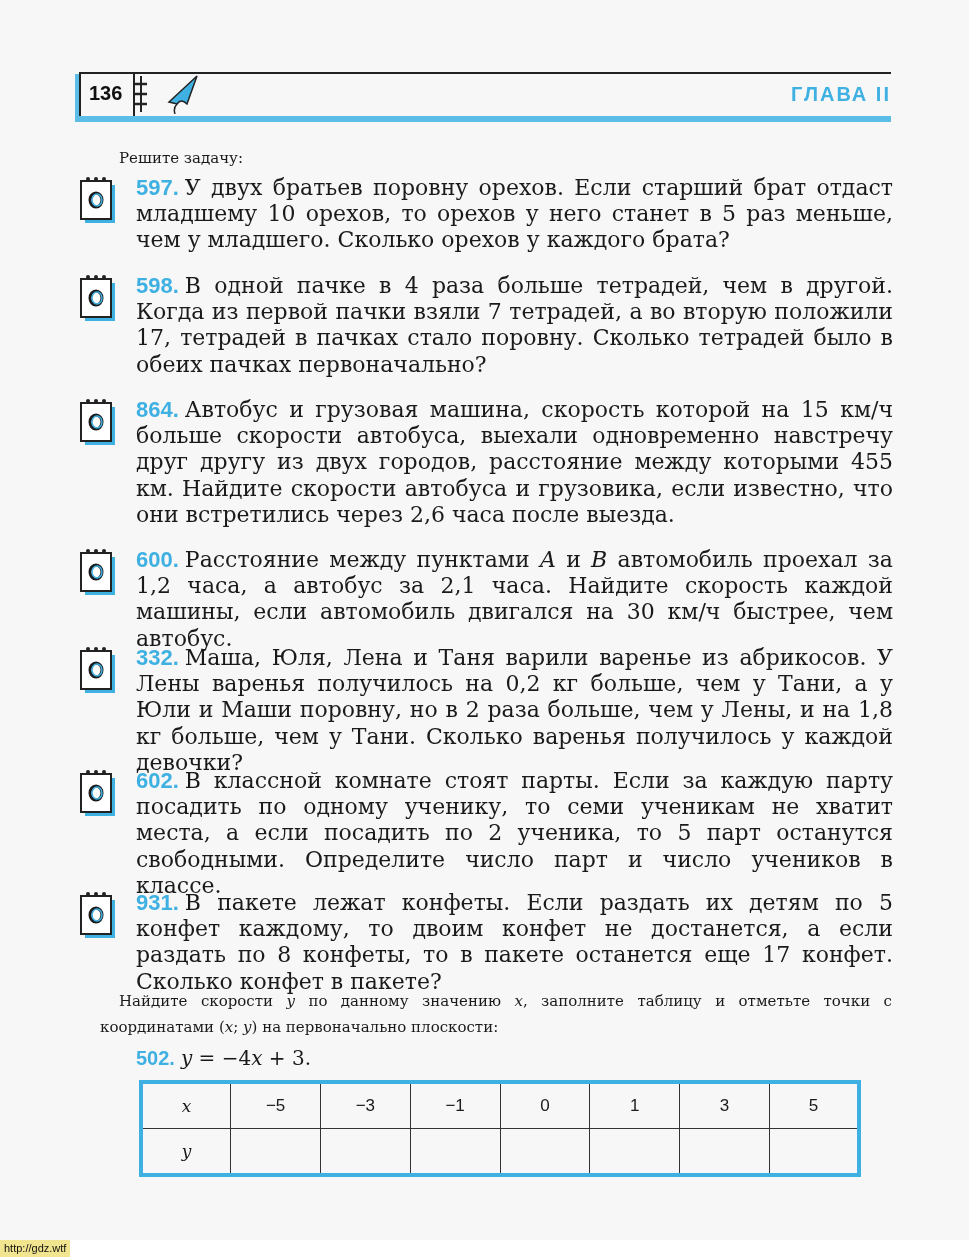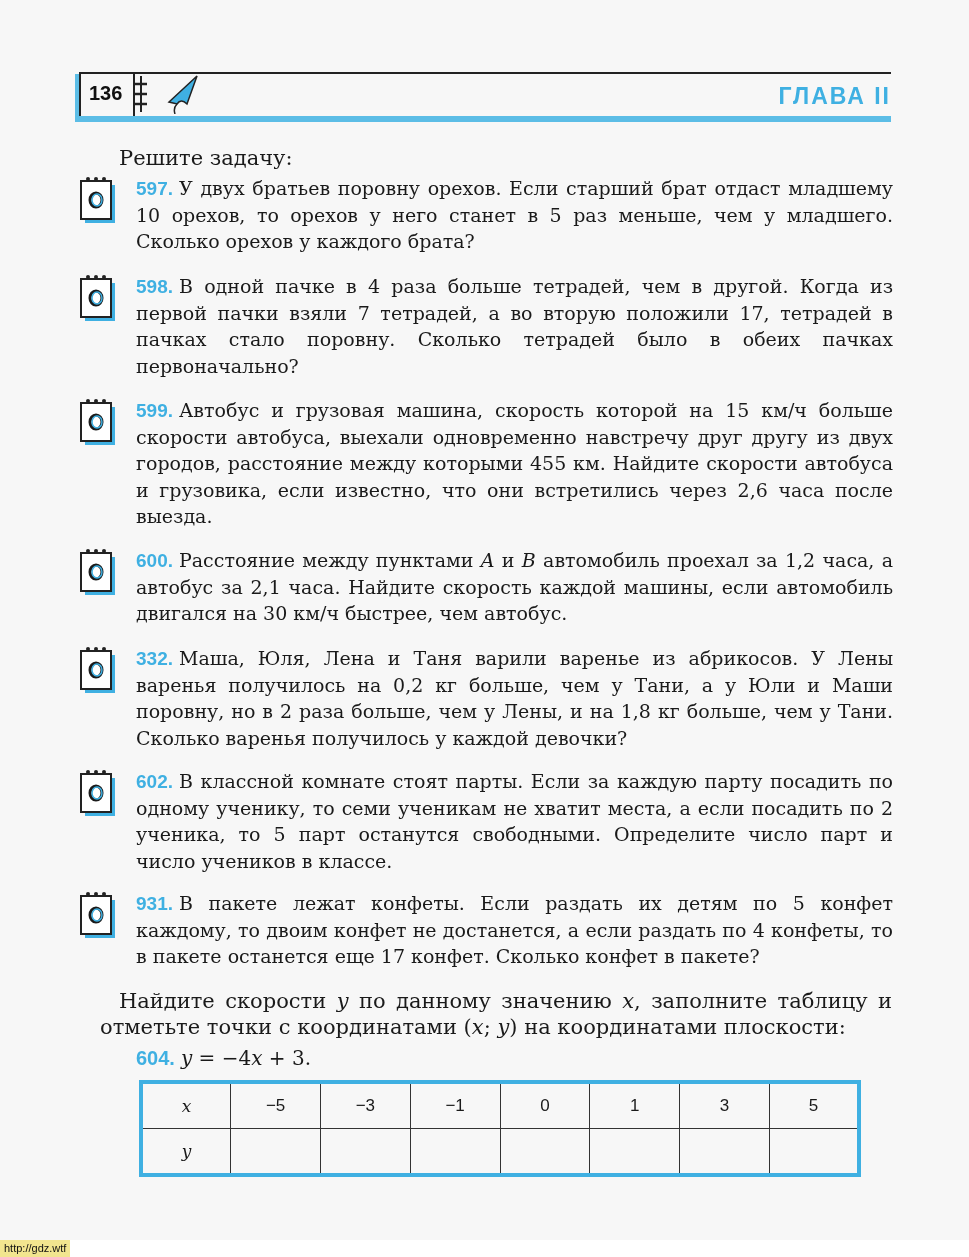--- a/index.html
+++ b/index.html
@@ -33,35 +33,35 @@
   .page-num {
     position: absolute; left: 8px; top: 8px;
     font-family: "Liberation Sans", sans-serif; font-weight: bold; font-size: 20px; color: #111;
   }
   .spiral {
     position: absolute; left: 56px; top: 2px; width: 12px; height: 36px;
   }
   .corner-icon { position: absolute; left: 84px; top: 0px; width: 40px; height: 40px; }
   .chapter {
     position: absolute; right: 0; top: 9px;
-    font-family: "Liberation Sans", sans-serif; font-weight: bold; font-size: 23px;
+    font-family: "Liberation Sans", sans-serif; font-weight: bold; font-size: 20px;
     letter-spacing: 2px; color: #3fb0e2;
   }
   .intro {
-    position: absolute; left: 119px; font-size: 21px; line-height: 26px;
+    position: absolute; left: 119px; font-size: 15px; line-height: 26px;
   }
   .task {
     position: absolute; left: 79px; width: 815px;
   }
   .task-icon {
     position: absolute; left: 0; top: 0; width: 40px; height: 52px;
   }
   .task-text {
     position: absolute; left: 57px; width: 757px;
-    font-size: 19px; line-height: 26.2px; text-align: justify;
+    font-size: 22px; line-height: 26.2px; text-align: justify;
   }
   .task-num {
     font-family: "Liberation Sans", sans-serif; font-weight: bold; color: #3fb0e2;
     margin-right: 6px;
   }
   .task-text .it { font-style: italic; }
   .eq-line {
     position: absolute; left: 136px; top: 1046px; font-size: 20px;
   }
   .eq-line .task-num { font-size: 20px; }
@@ -141,21 +141,21 @@
     <svg class="task-icon" viewBox="0 0 40 52">
       <rect x="6" y="10" width="30" height="38" fill="#3fb0e2"></rect>
       <rect x="2" y="6" width="30" height="38" fill="#fff" stroke="#222" stroke-width="2"></rect>
       <circle cx="9" cy="4" r="2" fill="#222"></circle>
         <circle cx="17" cy="4" r="2" fill="#222"></circle>
         <circle cx="25" cy="4" r="2" fill="#222"></circle>
       <ellipse cx="17" cy="25" rx="6" ry="7" fill="none" stroke="#1a1a1a" stroke-width="3"></ellipse>
       <ellipse cx="18" cy="25" rx="5" ry="6" fill="none" stroke="#3fb0e2" stroke-width="1.5"></ellipse>
     </svg>
     <div class="task-text" style="top:0;">
-      <span class="task-num">599.</span><span>Автобус и грузовая машина, скорость которой на 15 км/ч больше скорости автобуса, выехали одновременно навстречу друг другу из двух городов, расстояние между которыми 455 км. Найдите скорости автобуса и грузовика, если известно, что они встретились через 2,6 часа после выезда.</span>
+      <span class="task-num">864.</span><span>Автобус и грузовая машина, скорость которой на 15 км/ч больше скорости автобуса, выехали одновременно навстречу друг другу из двух городов, расстояние между которыми 455 км. Найдите скорости автобуса и грузовика, если известно, что они встретились через 2,6 часа после выезда.</span>
     </div>
   </div>
 
   <div class="task" style="top:547px;">
     <svg class="task-icon" viewBox="0 0 40 52">
       <rect x="6" y="10" width="30" height="38" fill="#3fb0e2"></rect>
       <rect x="2" y="6" width="30" height="38" fill="#fff" stroke="#222" stroke-width="2"></rect>
       <circle cx="9" cy="4" r="2" fill="#222"></circle>
         <circle cx="17" cy="4" r="2" fill="#222"></circle>
         <circle cx="25" cy="4" r="2" fill="#222"></circle>
@@ -201,30 +201,30 @@
     <svg class="task-icon" viewBox="0 0 40 52">
       <rect x="6" y="10" width="30" height="38" fill="#3fb0e2"></rect>
       <rect x="2" y="6" width="30" height="38" fill="#fff" stroke="#222" stroke-width="2"></rect>
       <circle cx="9" cy="4" r="2" fill="#222"></circle>
         <circle cx="17" cy="4" r="2" fill="#222"></circle>
         <circle cx="25" cy="4" r="2" fill="#222"></circle>
       <ellipse cx="17" cy="25" rx="6" ry="7" fill="none" stroke="#1a1a1a" stroke-width="3"></ellipse>
       <ellipse cx="18" cy="25" rx="5" ry="6" fill="none" stroke="#3fb0e2" stroke-width="1.5"></ellipse>
     </svg>
     <div class="task-text" style="top:0;">
-      <span class="task-num">931.</span><span>В пакете лежат конфеты. Если раздать их детям по 5 конфет каждому, то двоим  конфет не достанется, а если раздать по 4 конфеты, то в пакете останется еще 17 конфет. Сколько конфет в пакете?</span>
+      <span class="task-num">931.</span><span>В пакете лежат конфеты. Если раздать их детям по 5 конфет каждому, то двоим  конфет не достанется, а если раздать по 8 конфеты, то в пакете останется еще 17 конфет. Сколько конфет в пакете?</span>
     </div>
   </div>
 
   <div class="intro" style="top:988px; left:100px; width:792px; text-indent:19px; text-align:justify;">
-    <span>Найдите скорости </span><span class="it" style="font-style:italic;">y</span><span> по данному значению </span><span style="font-style:italic;">x</span><span>, заполните таблицу и отметьте точки с координатами (</span><span style="font-style:italic;">x</span><span>; </span><span style="font-style:italic;">y</span><span>) на координатами плоскости:</span>
+    <span>Найдите скорости </span><span class="it" style="font-style:italic;">y</span><span> по данному значению </span><span style="font-style:italic;">x</span><span>, заполните таблицу и отметьте точки с координатами (</span><span style="font-style:italic;">x</span><span>; </span><span style="font-style:italic;">y</span><span>) на первоначально плоскости:</span>
   </div>
 
   <div class="eq-line">
-    <span class="task-num">604.</span><span class="it">y</span><span> = −4</span><span class="it">x</span><span> + 3.</span>
+    <span class="task-num">502.</span><span class="it">y</span><span> = −4</span><span class="it">x</span><span> + 3.</span>
   </div>
 
   <table class="values">
     <tbody>
         <tr>
       <td class="hdr">x</td>
       <td>−5</td>
       <td>−3</td>
       <td>−1</td>
       <td>0</td>

